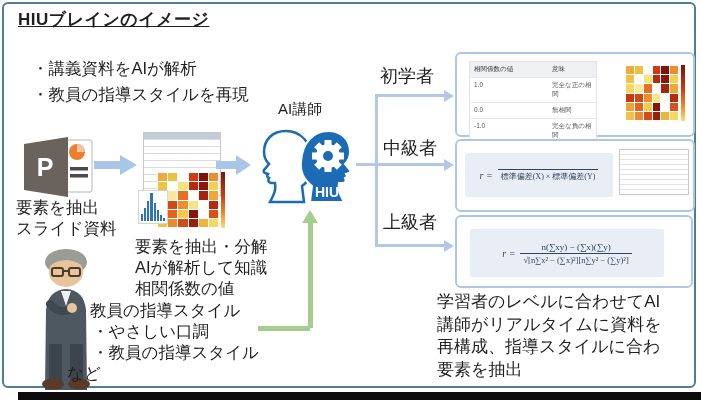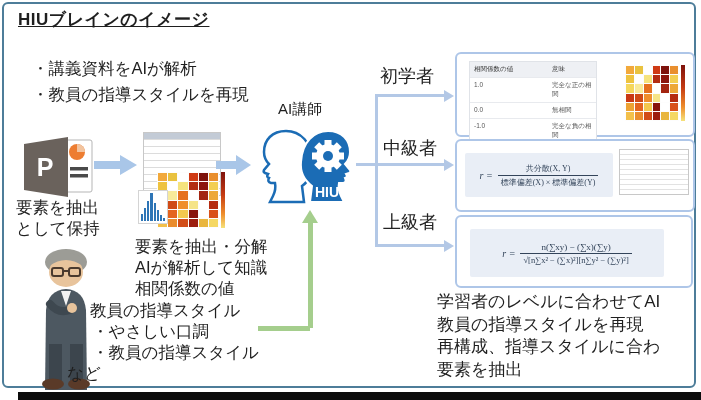--- a/index.html
+++ b/index.html
@@ -89,21 +89,21 @@
     <rect x="36" y="4" width="32" height="52" rx="2" fill="#ffffff" stroke="#b5b5b5"></rect>
     <circle cx="53" cy="16" r="8" fill="#ed7d31"></circle>
     <path d="M53 16 L53 8 A8 8 0 0 1 61 16 Z" fill="#f2c49f"></path>
     <rect x="46" y="31" width="18" height="3.5" fill="#4a4a4a"></rect>
     <rect x="46" y="38" width="18" height="3.5" fill="#4a4a4a"></rect>
     <polygon points="0,8 44,1 44,61 0,54" fill="#6a625c"></polygon>
     <text x="21" y="40" font-size="25" font-weight="bold" fill="#ffffff" text-anchor="middle">P</text>
   </svg>
   <div class="abs body-lines" style="left:16px; top:197px;">
     <div>要素を抽出</div>
-    <div>として保持</div>
+    <div>スライド資料</div>
   </div>
 
   <svg class="abs barrow" style="left:94px; top:154px;" width="44" height="22" viewBox="0 0 44 22">
     <polygon points="0,7 26,7 26,1 43,11 26,21 26,15 0,15"></polygon>
   </svg>
 
   <div class="abs" style="left:138px; top:130px; width:100px; height:102px;">
     <div class="sheet" style="left:5px; top:2px; width:78px; height:64px;">
       <div class="hdr"></div>
     </div>
@@ -287,36 +287,35 @@
           <div style="background: rgb(245, 216, 99);"></div>
         </div>
       <div class="cbar" style="width:4px; height:56px; margin-left:2px;"></div>
     </div>
   </div>
 
   <div class="lvlbox" style="left:455px; top:139px; width:240px; height:73px;">
     <div class="fwrap f-mid" style="left:8px; top:12px; width:148px; height:44px;">
       <span class="flhs">r =</span>
       <span class="frac">
-        <span class="num">共分散(X, Y)</span>
         <span class="den">標準偏差(X) × 標準偏差(Y)</span>
       </span>
     </div>
     <div class="sheet sheet2" style="left:162px; top:8px; width:70px; height:46px;"></div>
   </div>
 
   <div class="lvlbox" style="left:455px; top:215px; width:238px; height:73px;">
     <div class="fwrap f-adv" style="left:13px; top:12px; width:194px; height:48px;">
       <span class="flhs">r =</span>
       <span class="frac">
         <span class="num">n(∑xy) − (∑x)(∑y)</span>
         <span class="den">√[n∑x² − (∑x)²][n∑y² − (∑y)²]</span>
       </span>
     </div>
   </div>
 
   <div class="abs outcome">
     <div>学習者のレベルに合わせてAI</div>
-    <div>教員の指導スタイルを再現</div>
+    <div>講師がリアルタイムに資料を</div>
     <div>再構成、指導スタイルに合わ</div>
     <div>要素を抽出</div>
   </div>
 </div>
 
 </body></html>

